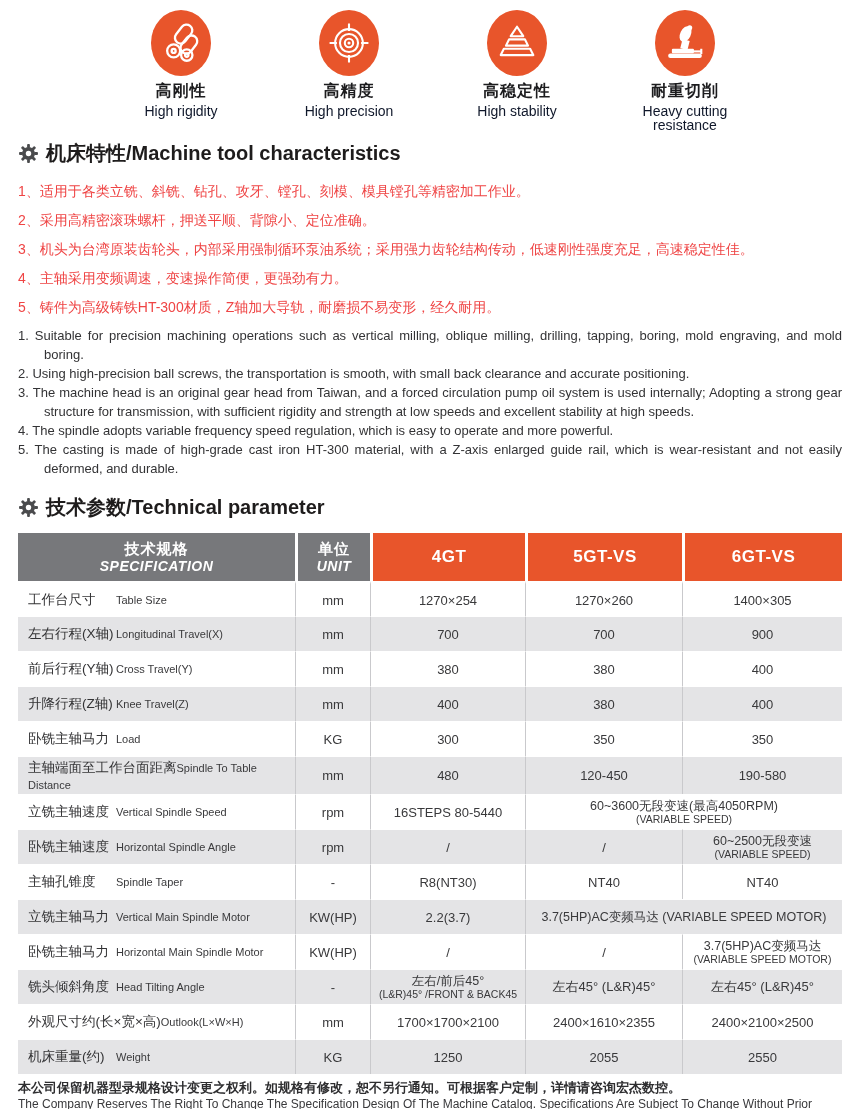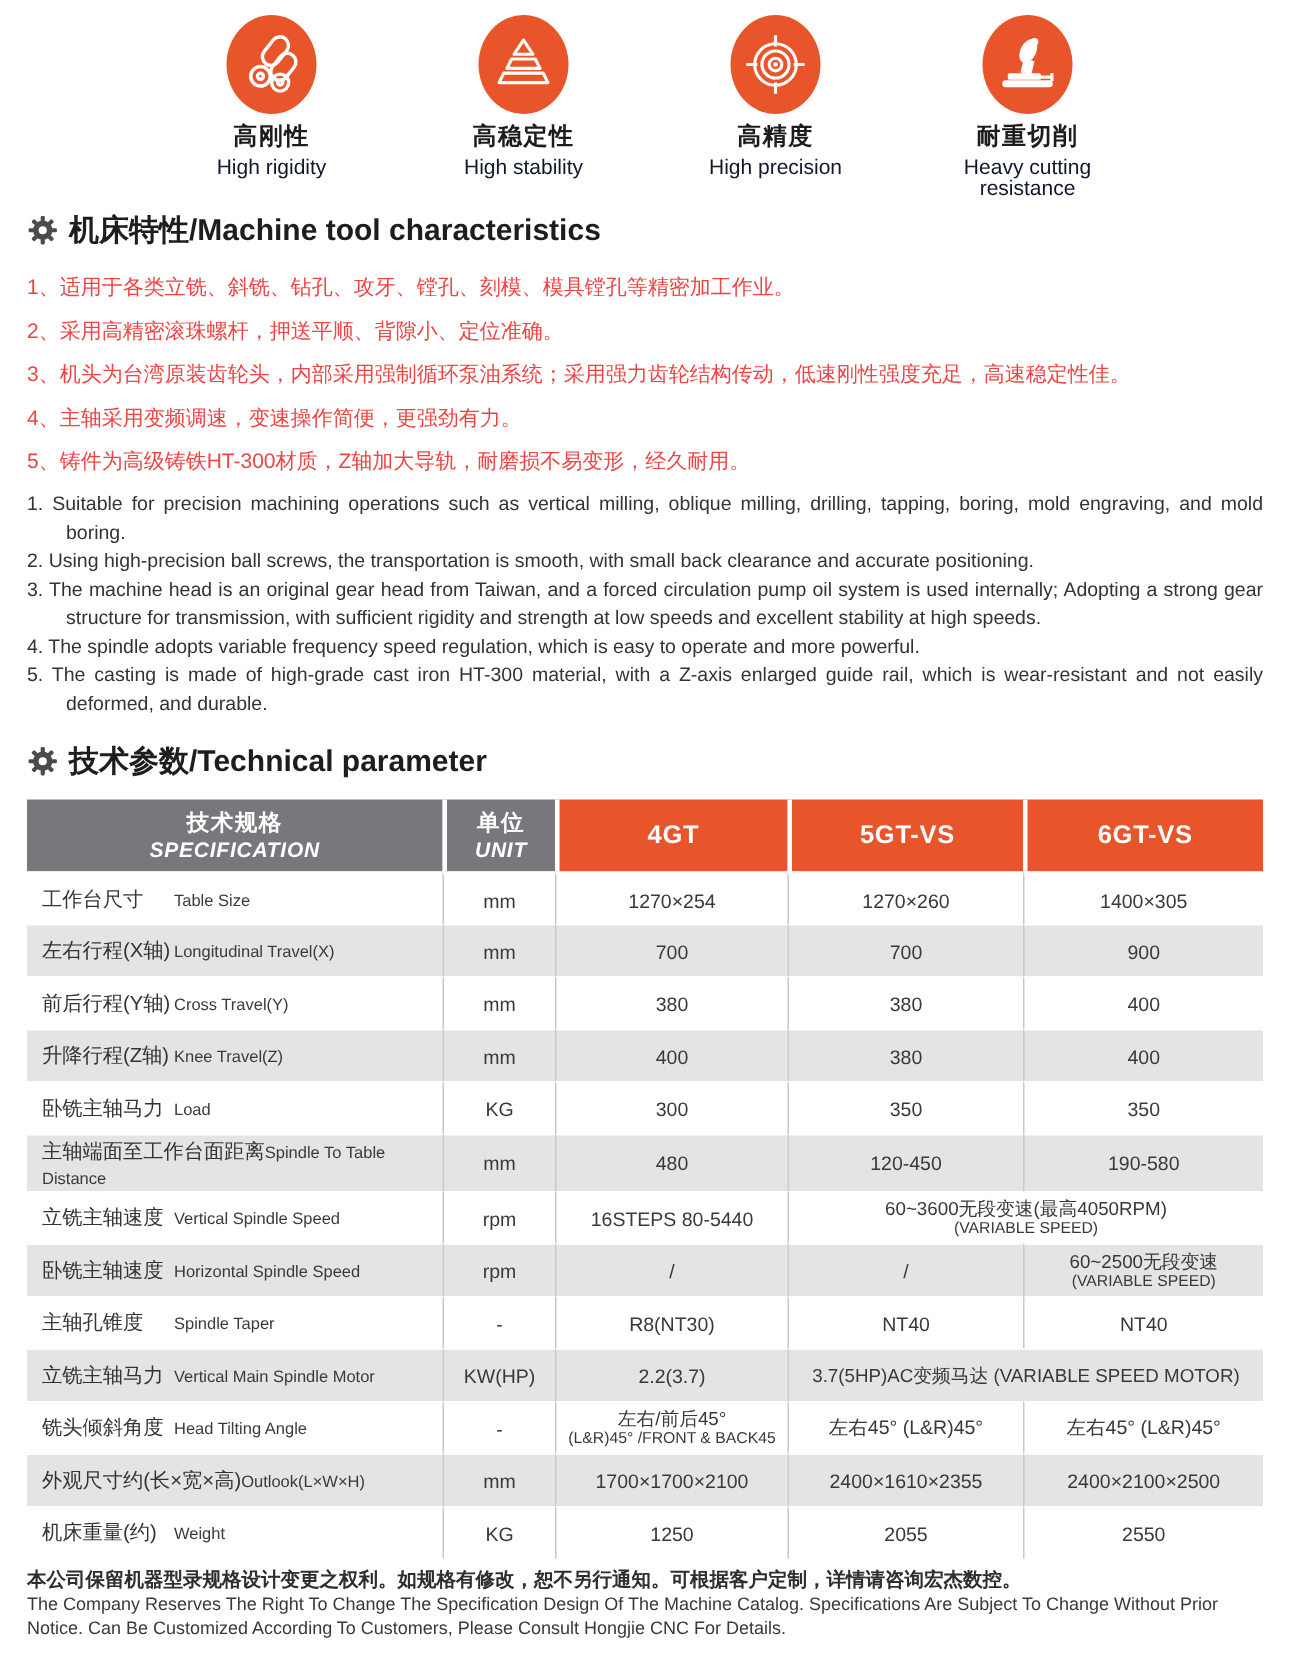--- a/index.html
+++ b/index.html
@@ -85,44 +85,44 @@
               <circle cx="25.5" cy="31.5" r="1.6"></circle>
           </g>
         </svg>
       </div>
       <div class="f-cn">高刚性</div>
       <div class="f-en">High rigidity</div>
     </div>
     <div class="feature">
       <div class="badge">
         <svg viewBox="0 0 40 40">
-          <g fill="none" stroke="#fff" stroke-width="2" stroke-linejoin="round">
-            <path d="M20 4.5 L26 13.5 H14 Z"></path>
-            <path d="M12.5 16.5 H27.5 L30.5 22.5 H9.5 Z"></path>
-            <path d="M7.5 25.5 H32.5 L35.5 31.5 H4.5 Z"></path>
-          </g>
-        </svg>
-      </div>
-      <div class="f-cn">高稳定性</div>
-      <div class="f-en">High stability</div>
-    </div>
-    <div class="feature">
-      <div class="badge">
-        <svg viewBox="0 0 40 40">
           <g fill="none" stroke="#fff" stroke-width="2">
             <circle cx="20" cy="20" r="4"></circle>
             <circle cx="20" cy="20" r="8.6"></circle>
             <circle cx="20" cy="20" r="13.2"></circle>
             <path d="M20 1.5 V8.5 M20 31.5 V38.5 M1.5 20 H8.5 M31.5 20 H38.5"></path>
           </g>
           <circle cx="20" cy="20" r="1.5" fill="#fff"></circle>
         </svg>
       </div>
       <div class="f-cn">高精度</div>
       <div class="f-en">High precision</div>
+    </div>
+    <div class="feature">
+      <div class="badge">
+        <svg viewBox="0 0 40 40">
+          <g fill="none" stroke="#fff" stroke-width="2" stroke-linejoin="round">
+            <path d="M20 4.5 L26 13.5 H14 Z"></path>
+            <path d="M12.5 16.5 H27.5 L30.5 22.5 H9.5 Z"></path>
+            <path d="M7.5 25.5 H32.5 L35.5 31.5 H4.5 Z"></path>
+          </g>
+        </svg>
+      </div>
+      <div class="f-cn">高稳定性</div>
+      <div class="f-en">High stability</div>
     </div>
     <div class="feature">
       <div class="badge">
         <svg viewBox="0 0 40 40">
           <g fill="#fff">
             <ellipse cx="20.5" cy="11.5" rx="5" ry="8" transform="rotate(26 20.5 11.5)"></ellipse>
             <circle cx="24.5" cy="5.5" r="2.4"></circle>
             <rect x="16.5" y="17" width="7" height="9" transform="rotate(14 20 21.5)"></rect>
             <rect x="7.5" y="25.5" width="21" height="4.2" rx="1"></rect>
             <rect x="27" y="27" width="9" height="2"></rect>
@@ -257,41 +257,51 @@
       <tr>
         <td class="spec"><span class="cn">立铣主轴速度</span><span class="en">Vertical Spindle Speed</span></td>
         <td>rpm</td>
         <td>16STEPS 80-5440</td>
         <td colspan="2" class="cell2">
           <div class="l1">60~3600无段变速(最高4050RPM)</div>
           <div class="l2">(VARIABLE SPEED)</div>
         </td>
       </tr>
       <tr>
-        <td class="spec"><span class="cn">卧铣主轴速度</span><span class="en">Horizontal Spindle Speed</span></td>
+        <td class="spec"><span class="cn">卧铣主轴速度</span><span class="en">Horizontal Spindle Angle</span></td>
         <td>rpm</td>
         <td>/</td>
         <td>/</td>
         <td class="cell2">
           <div class="l1">60~2500无段变速</div>
           <div class="l2">(VARIABLE SPEED)</div>
         </td>
       </tr>
       <tr>
         <td class="spec"><span class="cn">主轴孔锥度</span><span class="en">Spindle Taper</span></td>
         <td>-</td>
         <td>R8(NT30)</td>
         <td>NT40</td>
         <td>NT40</td>
       </tr>
       <tr>
         <td class="spec"><span class="cn">立铣主轴马力</span><span class="en">Vertical Main Spindle Motor</span></td>
         <td>KW(HP)</td>
         <td>2.2(3.7)</td>
         <td colspan="2" class="l1">3.7(5HP)AC变频马达  (VARIABLE SPEED MOTOR)</td>
+      </tr>
+      <tr>
+        <td class="spec"><span class="cn">卧铣主轴马力</span><span class="en">Horizontal Main Spindle Motor</span></td>
+        <td>KW(HP)</td>
+        <td>/</td>
+        <td>/</td>
+        <td class="cell2">
+          <div class="l1">3.7(5HP)AC变频马达</div>
+          <div class="l2">(VARIABLE SPEED MOTOR)</div>
+        </td>
       </tr>
       <tr>
         <td class="spec"><span class="cn">铣头倾斜角度</span><span class="en">Head Tilting Angle</span></td>
         <td>-</td>
         <td class="cell2">
           <div class="l1">左右/前后45°</div>
           <div class="l2">(L&amp;R)45° /FRONT &amp; BACK45</div>
         </td>
         <td>左右45°  (L&amp;R)45°</td>
         <td>左右45°  (L&amp;R)45°</td>

